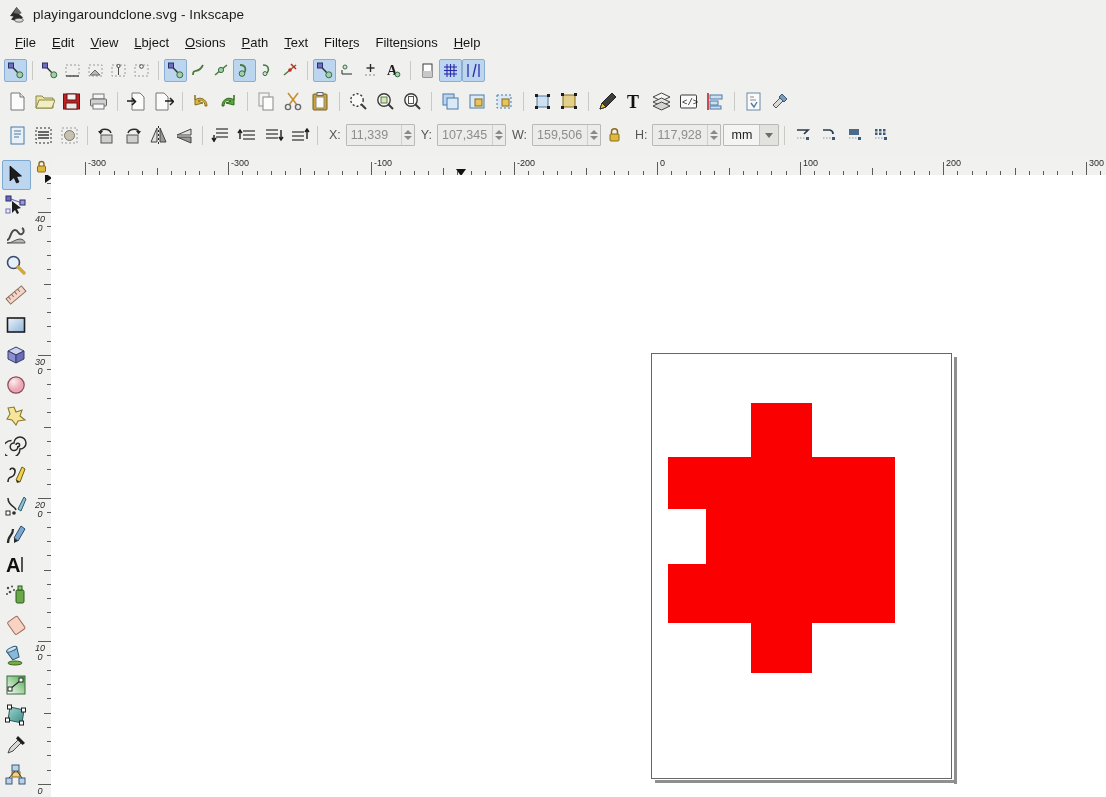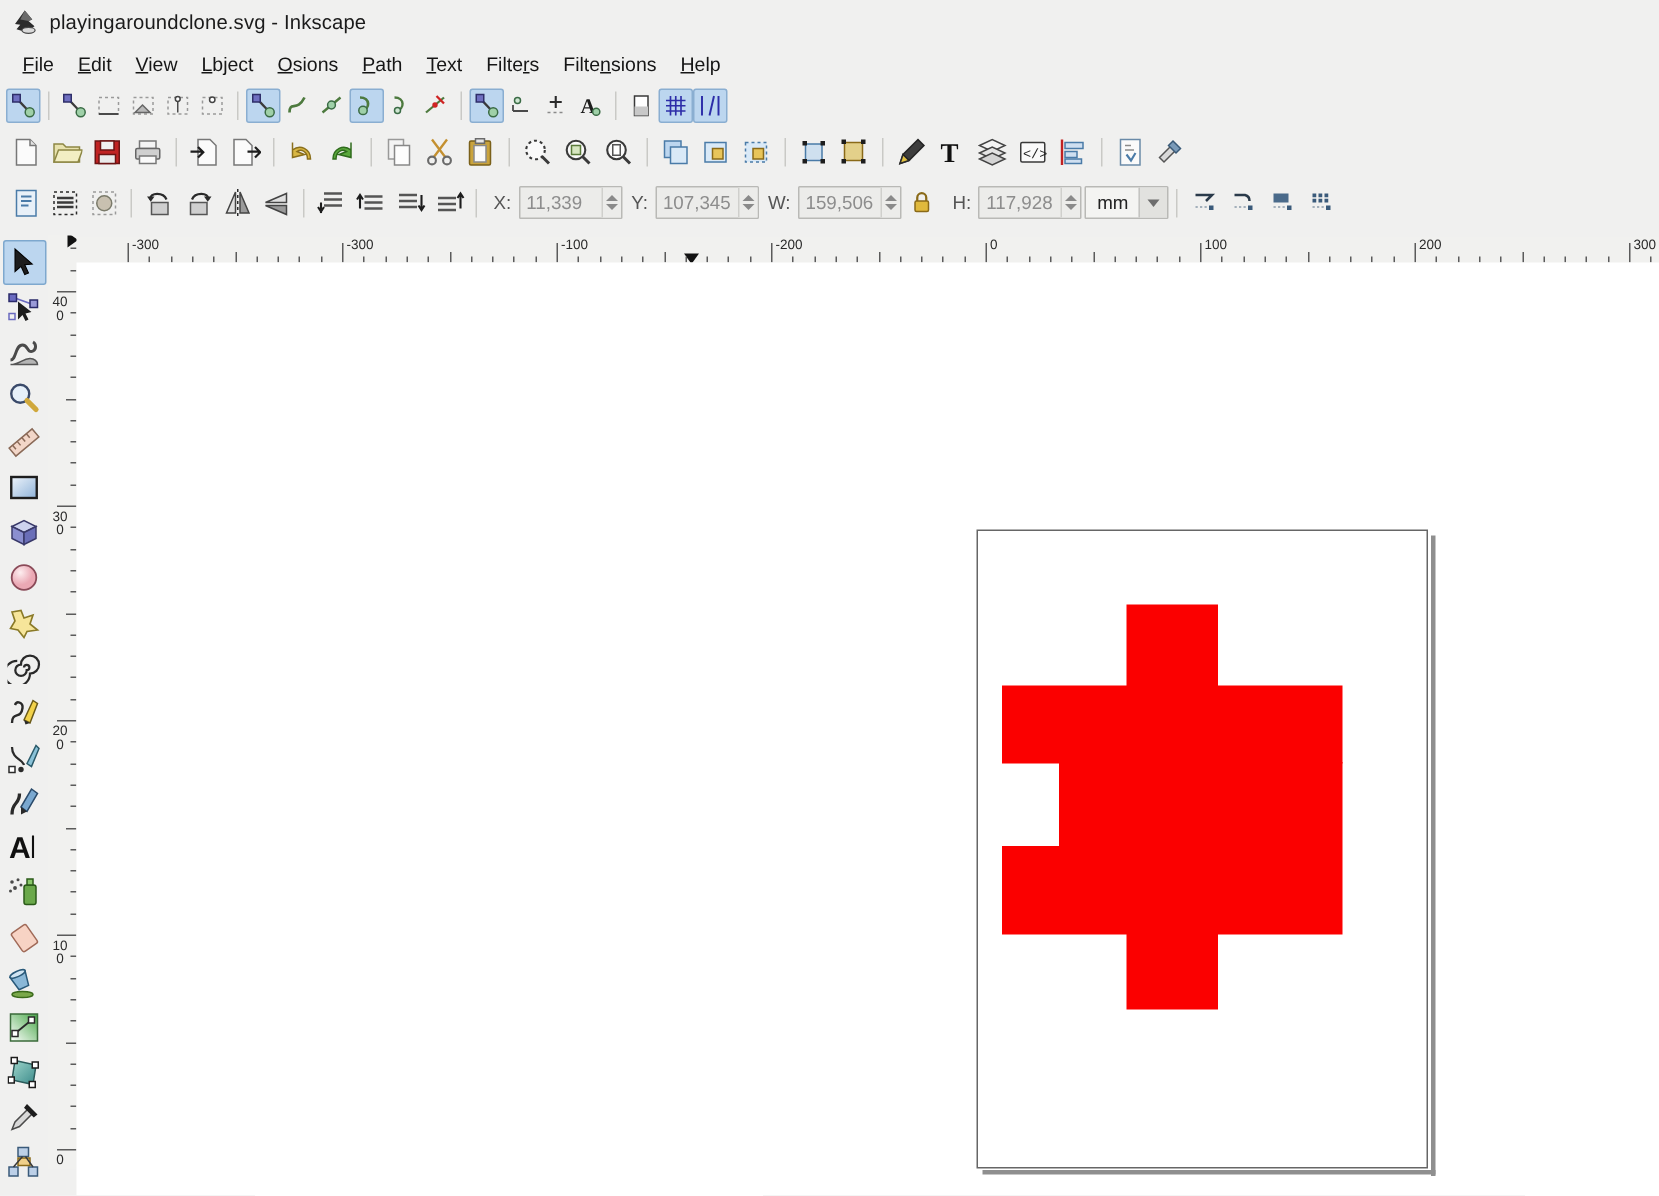--- a/index.html
+++ b/index.html
@@ -100,22 +100,22 @@
   
   .ruler-corner {
     position: absolute; left: 32px; top: 158px; width: 19px; height: 17px;
     background: #f0f0ef; display: flex; align-items: center; justify-content: center;
   }
   .hruler {
     position: absolute; left: 51px; top: 158px; width: 1055px; height: 17px;
     background: #f1f1ef; overflow: hidden;
   }
   .vruler {
-    position: absolute; left: 32px; top: 157px; width: 19px; height: 622px;
-    background: #f1f1ef; overflow: hidden;
+    position: absolute; left: 32px; top: 175px; width: 19px; height: 622px;
+    background: #f1f1ef; overflow: hidden; font-style: italic;
   }
   .hruler .tick { position: absolute; bottom: 0; width: 1px; background: #5b5b5b; }
   .vruler .tick { position: absolute; right: 0; height: 1px; background: #5b5b5b; }
   .hruler .rlabel {
     position: absolute; top: 0px; font-size: 9px; color: #2a2a2a;
     font-family: "Liberation Sans", sans-serif; line-height: 10px; padding-left: 1px;
   }
   .vruler .rlabel {
     position: absolute; left: 3px; font-size: 9px; color: #2a2a2a;
     font-family: "Liberation Sans", sans-serif; width: 10px; line-height: 9px;

